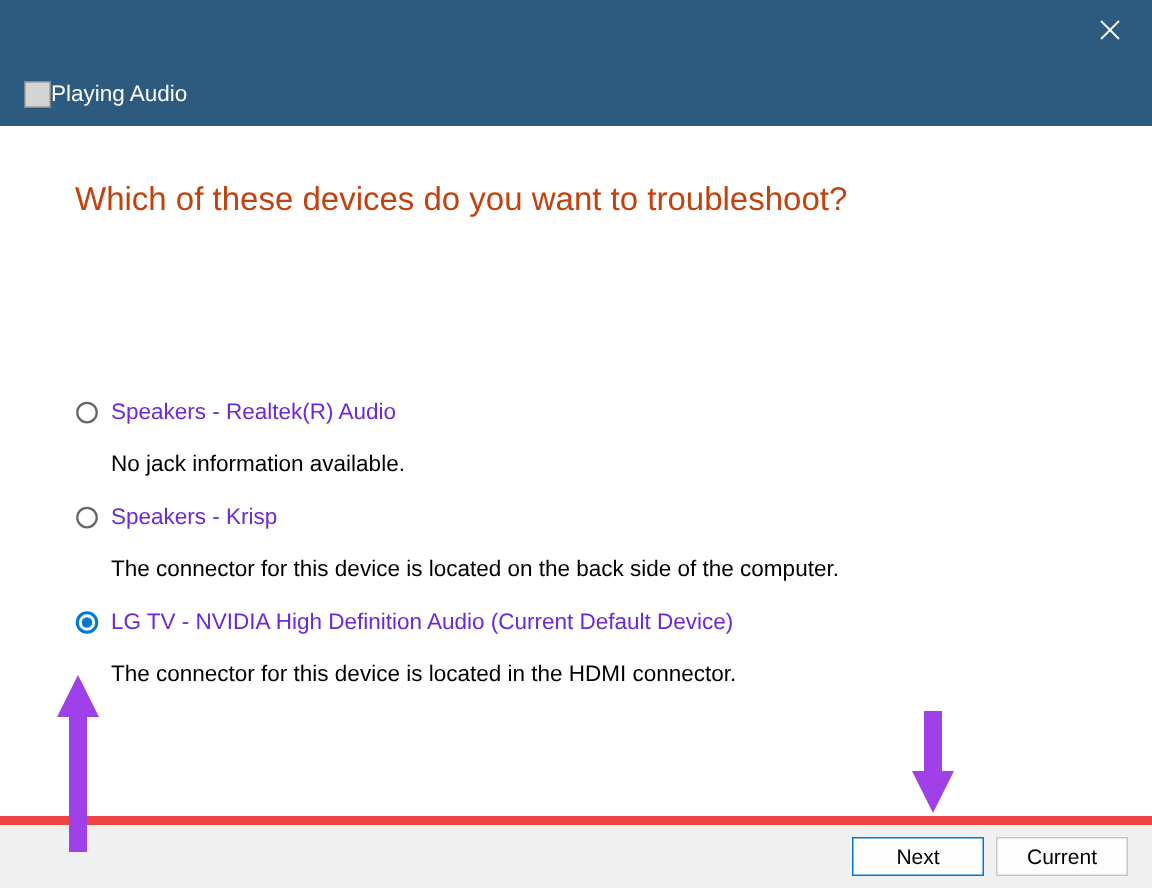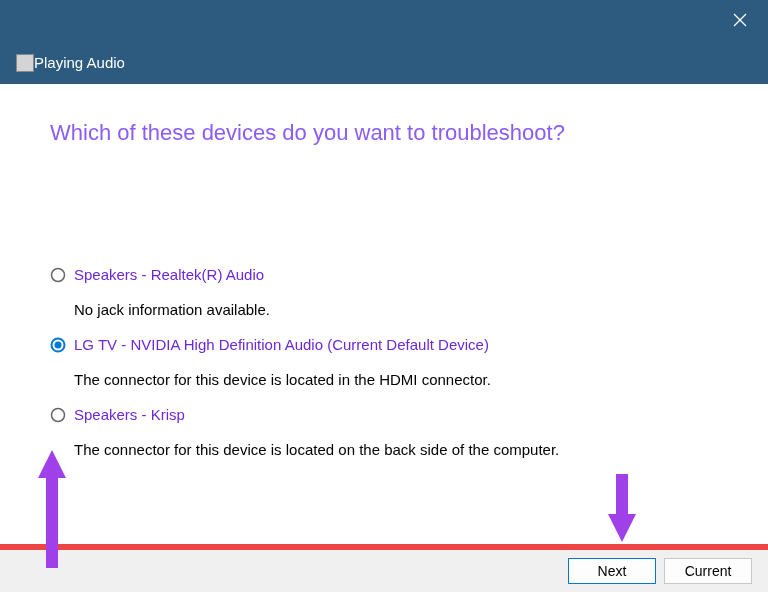--- a/index.html
+++ b/index.html
@@ -60,21 +60,21 @@
     }
     .window-title {
       color: #ffffff;
       font-size: 15px;
       font-weight: 400;
     }
     .content {
       padding: 36px 50px 0 50px;
     }
     .heading {
-      color: #8b5cf6;
+      color: #c2410c;
       font-size: 22px;
       font-weight: 400;
       margin-bottom: 120px;
     }
     .options {
       padding-left: 0;
     }
     .option-group {
       margin-bottom: 18px;
     }
@@ -170,40 +170,40 @@
       <div class="radio-row">
         <svg class="radio" viewBox="0 0 16 16">
           <circle cx="8" cy="8" r="6.5" fill="none" stroke="#666" stroke-width="1.5"></circle>
         </svg>
         <span class="radio-label">Speakers - Realtek(R) Audio</span>
       </div>
       <div class="sub-text">No jack information available.</div>
     </div>
 
     <div class="option-group">
+      <div class="radio-row">
+        <svg class="radio" viewBox="0 0 16 16">
+          <circle cx="8" cy="8" r="6.5" fill="none" stroke="#666" stroke-width="1.5"></circle>
+        </svg>
+        <span class="radio-label">Speakers - Krisp</span>
+      </div>
+      <div class="sub-text">The connector for this device is located on the back side of the computer.</div>
+    </div>
+
+    <div class="option-group">
       <div class="radio-row last-radio">
         <svg class="radio" viewBox="0 0 16 16">
           <circle cx="8" cy="8" r="6.5" fill="none" stroke="#0078d4" stroke-width="2"></circle>
           <circle cx="8" cy="8" r="3.5" fill="#0078d4"></circle>
         </svg>
         <span class="radio-label">LG TV - NVIDIA High Definition Audio (Current Default Device)</span>
       </div>
       <div class="sub-text">The connector for this device is located in the HDMI connector.</div>
     </div>
 
-    <div class="option-group">
-      <div class="radio-row">
-        <svg class="radio" viewBox="0 0 16 16">
-          <circle cx="8" cy="8" r="6.5" fill="none" stroke="#666" stroke-width="1.5"></circle>
-        </svg>
-        <span class="radio-label">Speakers - Krisp</span>
-      </div>
-      <div class="sub-text">The connector for this device is located on the back side of the computer.</div>
-    </div>
-
   </div>
 </div>
 
 <div class="footer">
   <button class="btn primary">Next</button>
   <button class="btn">Current</button>
 </div>
 
 <div class="arrow arrow-left">
   <svg width="44" height="130" viewBox="0 0 44 130">

